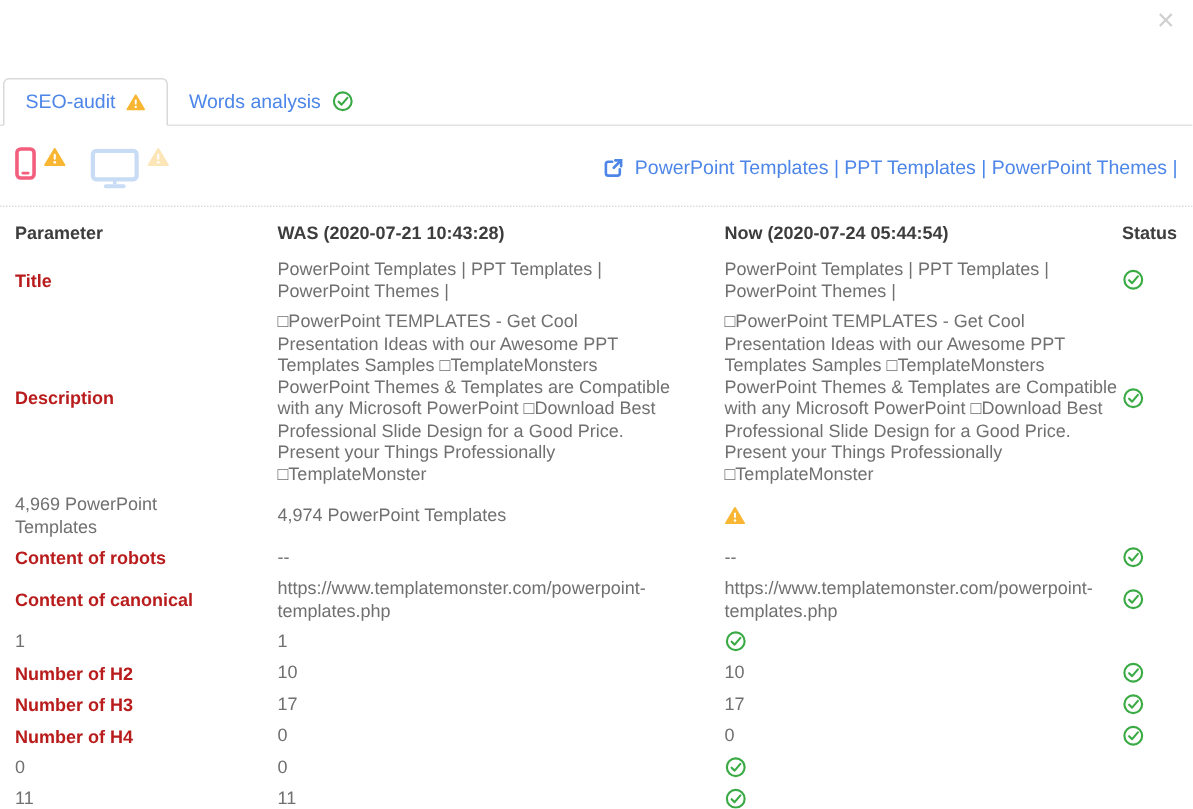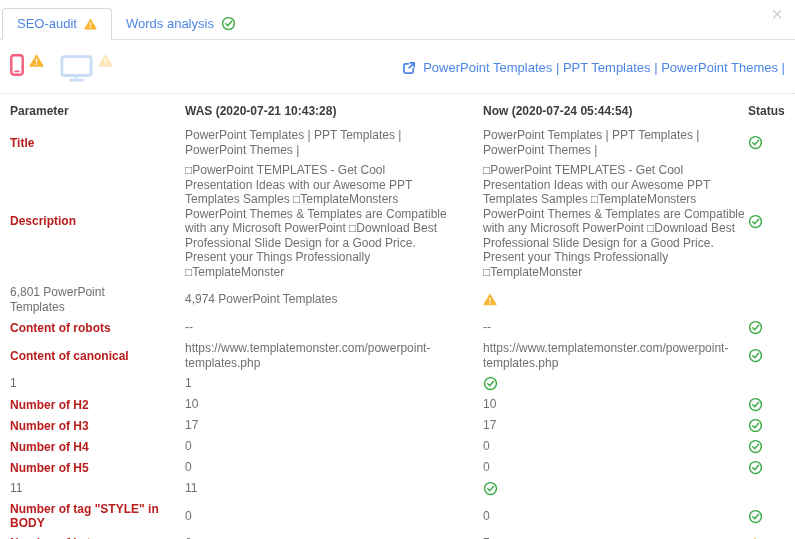--- a/index.html
+++ b/index.html
@@ -18,20 +18,21 @@
   .tabbar {
     display: flex; align-items: flex-end;
     padding: 8px 0 0 2px;
     border-bottom: 1px solid #e2e2e2;
   }
   .tab {
     display: flex; align-items: center; gap: 7px;
     padding: 7px 14px 8px;
     font-size: 13px; color: #4d86e8; cursor: pointer;
     background: transparent;
+    margin-top: 44px;
   }
   .tab.active {
     background: #fff;
     border: 1px solid #d9d9d9;
     border-bottom: 1px solid #fff;
     border-radius: 4px 4px 0 0;
     margin-bottom: -1px;
   }
   
   .toolbar {
@@ -167,21 +168,21 @@
           <div class="cell was">□PowerPoint TEMPLATES - Get Cool Presentation Ideas with our Awesome PPT Templates Samples □TemplateMonsters PowerPoint Themes &amp; Templates are Compatible with any Microsoft PowerPoint □Download Best Professional Slide Design for a Good Price. Present your Things Professionally □TemplateMonster</div>
           <div class="cell now">□PowerPoint TEMPLATES - Get Cool Presentation Ideas with our Awesome PPT Templates Samples □TemplateMonsters PowerPoint Themes &amp; Templates are Compatible with any Microsoft PowerPoint □Download Best Professional Slide Design for a Good Price. Present your Things Professionally □TemplateMonster</div>
           <div class="cell status">
             <svg width="15" height="15" viewBox="0 0 18 18">
     <circle cx="9" cy="9" r="7.1" fill="none" stroke="#3aaa45" stroke-width="1.7"></circle>
     <path d="M5.7 9.4 L8.1 11.7 L12.7 6.3" fill="none" stroke="#3aaa45" stroke-width="1.7" stroke-linecap="round" stroke-linejoin="round"></path>
   </svg>
           </div>
         </div>
         <div class="row trow">
-          <div class="cell was">6,801 PowerPoint Templates</div>
+          <div class="cell was">4,969 PowerPoint Templates</div>
           <div class="cell now">4,974 PowerPoint Templates</div>
           <div class="cell status">
             <svg width="14" height="13" viewBox="0 0 16 14">
     <path d="M8 1.4 L14.9 13 H1.1 Z" fill="#f8b633" stroke="#f8b633" stroke-width="1.4" stroke-linejoin="round"></path>
     <rect x="7.25" y="4.9" width="1.5" height="4.2" rx="0.75" fill="#fff"></rect>
     <circle cx="8" cy="11" r="0.95" fill="#fff"></circle>
   </svg>
           </div>
         </div>
         <div class="row trow">
@@ -243,21 +244,20 @@
           <div class="cell was">0</div>
           <div class="cell now">0</div>
           <div class="cell status">
             <svg width="15" height="15" viewBox="0 0 18 18">
     <circle cx="9" cy="9" r="7.1" fill="none" stroke="#3aaa45" stroke-width="1.7"></circle>
     <path d="M5.7 9.4 L8.1 11.7 L12.7 6.3" fill="none" stroke="#3aaa45" stroke-width="1.7" stroke-linecap="round" stroke-linejoin="round"></path>
   </svg>
           </div>
         </div>
         <div class="row trow">
-          <div class="cell param">Number of H5</div>
           <div class="cell was">0</div>
           <div class="cell now">0</div>
           <div class="cell status">
             <svg width="15" height="15" viewBox="0 0 18 18">
     <circle cx="9" cy="9" r="7.1" fill="none" stroke="#3aaa45" stroke-width="1.7"></circle>
     <path d="M5.7 9.4 L8.1 11.7 L12.7 6.3" fill="none" stroke="#3aaa45" stroke-width="1.7" stroke-linecap="round" stroke-linejoin="round"></path>
   </svg>
           </div>
         </div>
         <div class="row trow">

